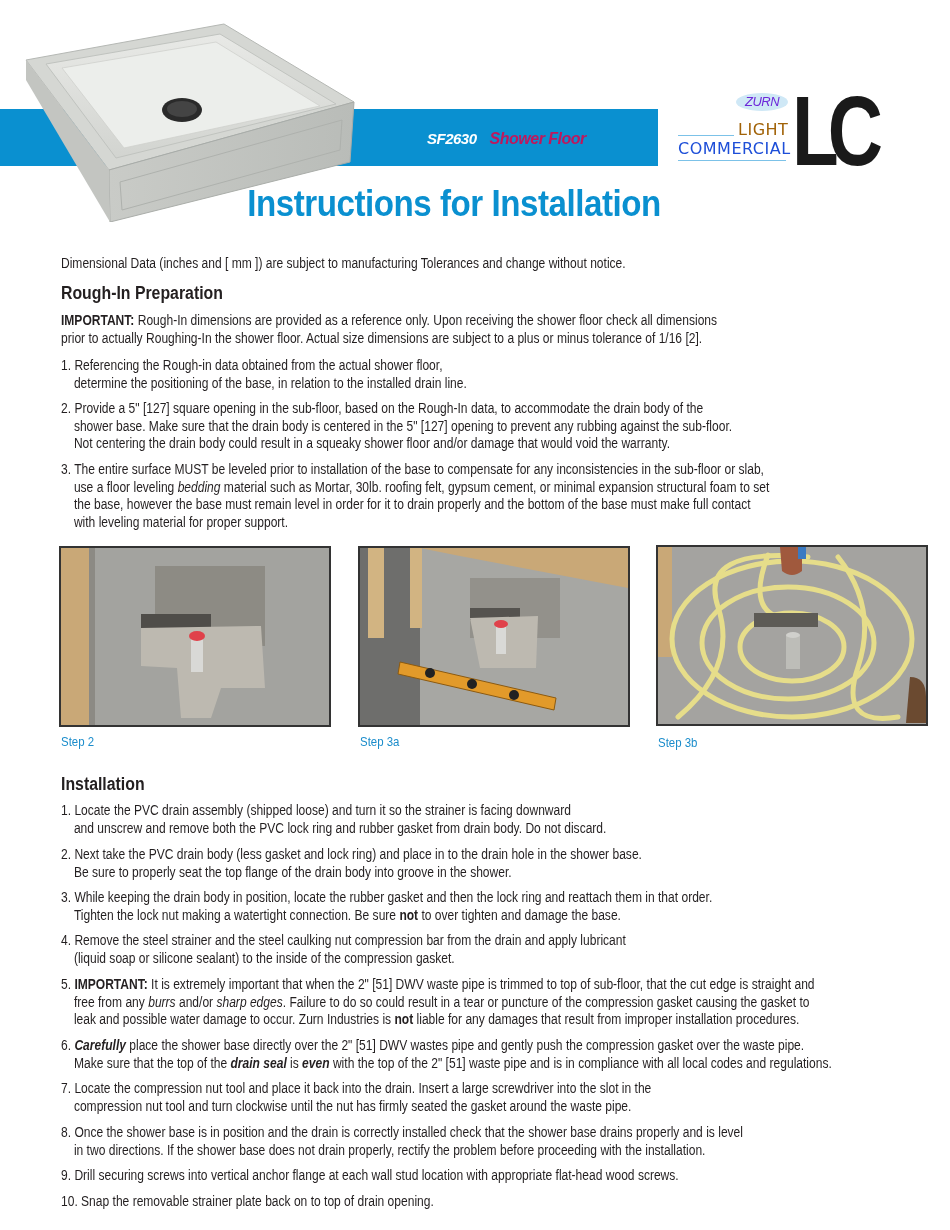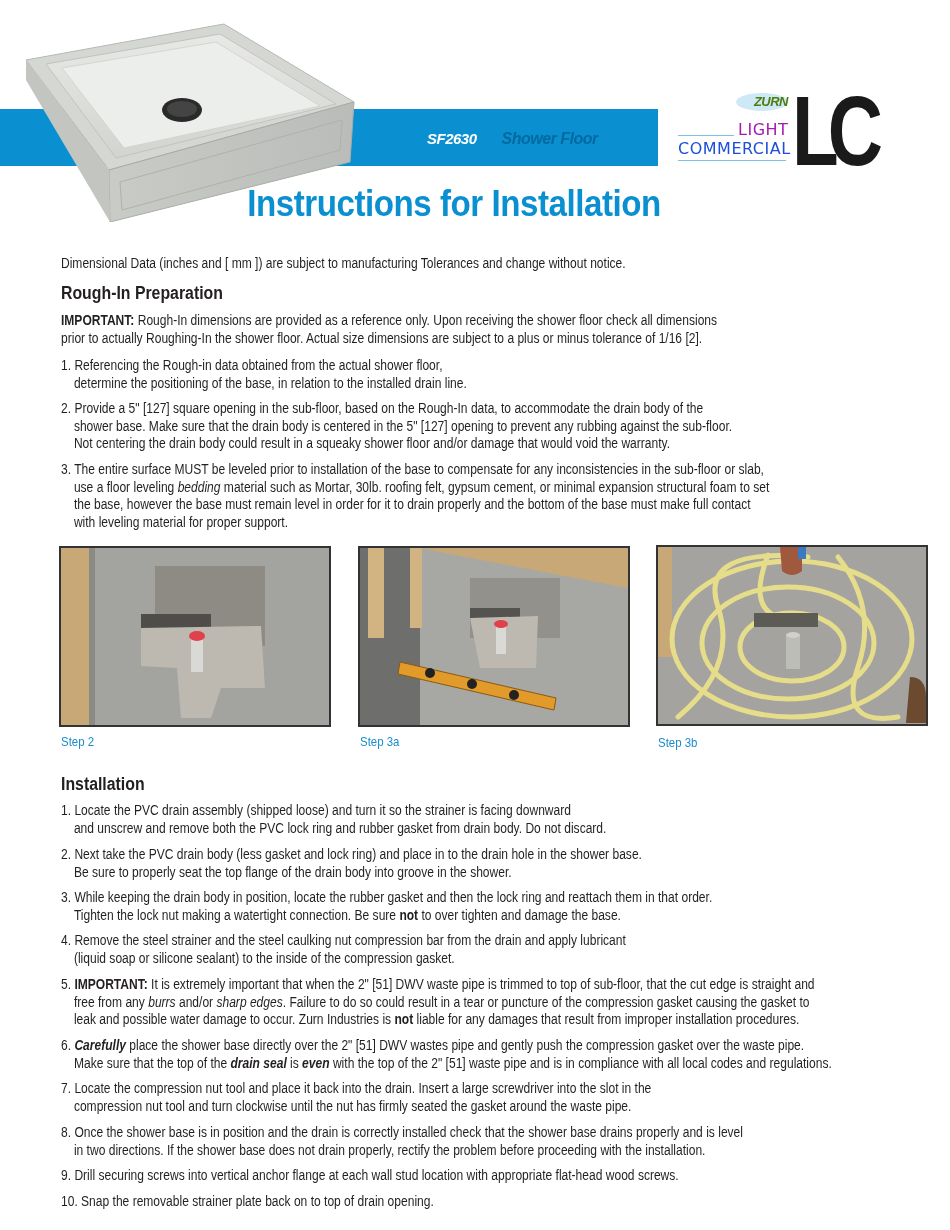--- a/index.html
+++ b/index.html
@@ -2,28 +2,28 @@
 <html><head>
 <meta charset="utf-8">
 <style>
   * { box-sizing: border-box; margin: 0; padding: 0; }
   html, body { width: 950px; height: 1230px; background: #ffffff; overflow: hidden; }
   body { position: relative; font-family: "Liberation Sans", sans-serif; color: #231f20; }
 
   .banner { position: absolute; left: 0; top: 109px; width: 658px; height: 57px; background: #0a90d0; }
   .banner-title { position: absolute; left: 427px; top: 126px; font-size: 20px; color: #fff; font-weight: bold; font-style: italic; letter-spacing: -0.5px; white-space: nowrap; }
   .banner-title .model { font-size: 15px; }
-  .banner-title .sub { color: #0369a1; font-size: 16px; margin-left: 20px; }
+  .banner-title .sub { color: #be185d; font-size: 16px; margin-left: 8px; }
 
   .product { position: absolute; left: 24px; top: 20px; width: 335px; height: 202px; }
 
   .logo { position: absolute; left: 676px; top: 88px; width: 200px; height: 100px; }
   .zurn { position: absolute; left: 60px; top: 5px; width: 52px; height: 18px; border-radius: 50%; background: #cfe8f6; }
-  .zurn span { position: absolute; left: 0; top: 1px; width: 52px; text-align: right; font-weight: bold; font-style: italic; font-size: 13px; color: #4d7c0f; letter-spacing: -0.5px; }
-  .lc-light { position: absolute; left: 62px; top: 32px; font-family: "DejaVu Sans", sans-serif; font-size: 16px; letter-spacing: 0.5px; color: #a21caf; }
+  .zurn span { position: absolute; left: 0; top: 1px; width: 52px; text-align: center; font-weight: normal; font-style: italic; font-size: 13px; color: #6d28d9; letter-spacing: -0.5px; }
+  .lc-light { position: absolute; left: 62px; top: 32px; font-family: "DejaVu Sans", sans-serif; font-size: 16px; letter-spacing: 0.5px; color: #a16207; }
   .lc-commercial { position: absolute; left: 2px; top: 51px; font-family: "DejaVu Sans", sans-serif; font-size: 16px; letter-spacing: 0.5px; color: #1d4ed8; }
   .lc-line1 { position: absolute; left: 2px; top: 47px; width: 56px; height: 1px; background: #7cc2e8; }
   .lc-line2 { position: absolute; left: 2px; top: 72px; width: 108px; height: 1px; background: #7cc2e8; }
   .lc-mark { position: absolute; left: 116px; top: -6px; font-family: "Liberation Sans", sans-serif; font-weight: bold; font-size: 98px; line-height: 1; color: #1a1a1a; letter-spacing: -14px; transform: scaleX(0.78); transform-origin: left top; }
 
   .page-title { position: absolute; left: 0; width: 908px; top: 183px; text-align: center; font-size: 36px; font-weight: bold; color: #0a90d0; letter-spacing: -0.5px; transform: scaleX(0.92); }
 
   .text { position: absolute; left: 61px; font-size: 14px; line-height: 17.5px; color: #231f20; transform-origin: left top; transform: scaleX(0.86); white-space: nowrap; }
   .heading { position: absolute; left: 61px; font-size: 18px; font-weight: bold; transform: scaleX(0.88); transform-origin: left top; color: #231f20; }
   .item { position: absolute; left: 61px; font-size: 14px; line-height: 17.5px; white-space: nowrap; transform-origin: left top; transform: scaleX(0.86); }

